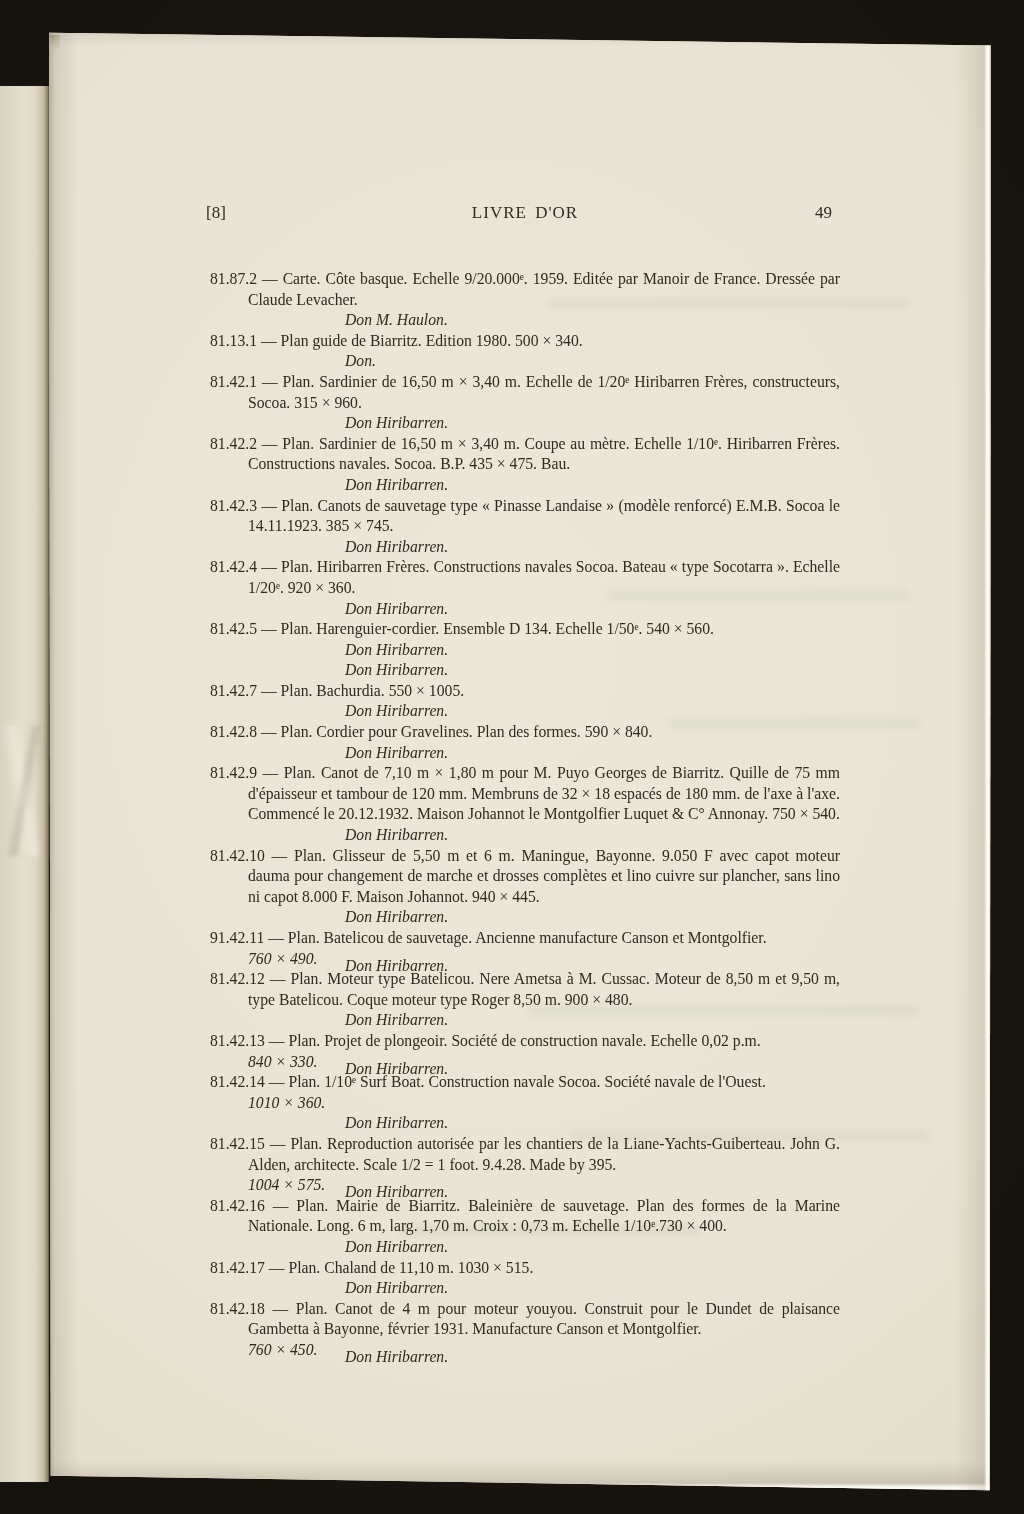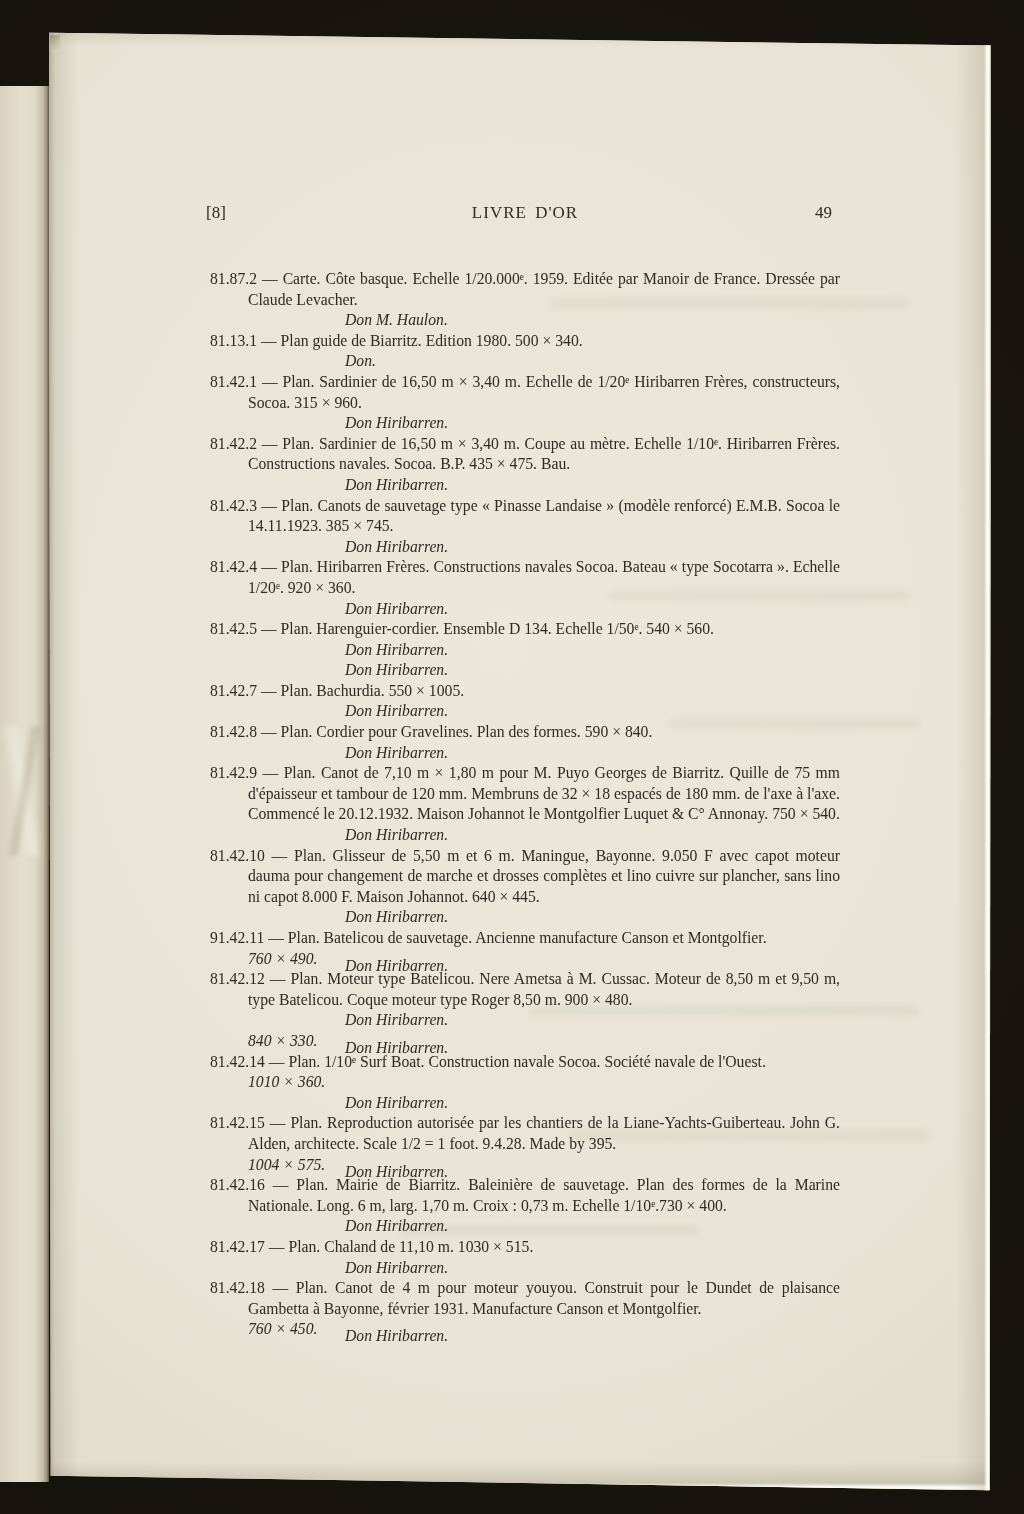--- a/index.html
+++ b/index.html
@@ -144,21 +144,21 @@
     <div class="content">
 
       <div class="page-header">
         <span class="hdr-left">[8]</span>
         <span class="hdr-center">LIVRE D'OR</span>
         <span class="hdr-right">49</span>
       </div>
 
       <div class="entries">
   <div class="entry">
-    <p class="entry-text">81.87.2 — Carte. Côte basque. Echelle 1/20.000ᵉ. 1959. Editée par Manoir de France. Dressée par Claude Levacher.</p>
+    <p class="entry-text">81.87.2 — Carte. Côte basque. Echelle 9/20.000ᵉ. 1959. Editée par Manoir de France. Dressée par Claude Levacher.</p>
 
     <p class="don-block">Don M. Haulon.</p>
   </div>
 
   <div class="entry">
     <p class="entry-text">81.13.1 — Plan guide de Biarritz. Edition 1980. 500 × 340.</p>
 
     <p class="don-block">Don.</p>
   </div>
 
@@ -209,40 +209,41 @@
     <p class="don-block">Don Hiribarren.</p>
   </div>
 
   <div class="entry">
     <p class="entry-text">81.42.9 — Plan. Canot de 7,10 m × 1,80 m pour M. Puyo Georges de Biarritz. Quille de 75 mm d'épaisseur et tambour de 120 mm. Membruns de 32 × 18 espacés de 180 mm. de l'axe à l'axe. Commencé le 20.12.1932. Maison Johannot le Montgolfier Luquet &amp; C° Annonay. 750 × 540.</p>
 
     <p class="don-block">Don Hiribarren.</p>
   </div>
 
   <div class="entry">
-    <p class="entry-text">81.42.10 — Plan. Glisseur de 5,50 m et 6 m. Maningue, Bayonne. 9.050 F avec capot moteur dauma pour changement de marche et drosses complètes et lino cuivre sur plancher, sans lino ni capot 8.000 F. Maison Johannot. 640 × 445.</p>
+    <p class="entry-text">81.42.10 — Plan. Glisseur de 5,50 m et 6 m. Maningue, Bayonne. 9.050 F avec capot moteur dauma pour changement de marche et drosses complètes et lino cuivre sur plancher, sans lino ni capot 8.000 F. Maison Johannot. 940 × 445.</p>
 
     <p class="don-block">Don Hiribarren.</p>
   </div>
 
   <div class="entry">
     <p class="entry-text">91.42.11 — Plan. Batelicou de sauvetage. Ancienne manufacture Canson et Montgolfier.</p>
     <div class="dims-row">
       <span class="dims">760 × 490.</span><span class="don-inline">Don Hiribarren.</span>
     </div>
 
   </div>
 
   <div class="entry">
     <p class="entry-text">81.42.12 — Plan. Moteur type Batelicou. Nere Ametsa à M. Cussac. Moteur de 8,50 m et 9,50 m, type Batelicou. Coque moteur type Roger 8,50 m. 900 × 480.</p>
 
     <p class="don-block">Don Hiribarren.</p>
   </div>
 
   <div class="entry">
+    <p class="entry-text">81.42.13 — Plan. Projet de plongeoir. Société de construction navale. Echelle 0,02 p.m.</p>
     <div class="dims-row">
       <span class="dims">840 × 330.</span><span class="don-inline">Don Hiribarren.</span>
     </div>
 
   </div>
 
   <div class="entry">
     <p class="entry-text">81.42.14 — Plan. 1/10ᵉ Surf Boat. Construction navale Socoa. Société navale de l'Ouest.</p>
     <div class="dims-row">
       <span class="dims">1010 × 360.</span>

